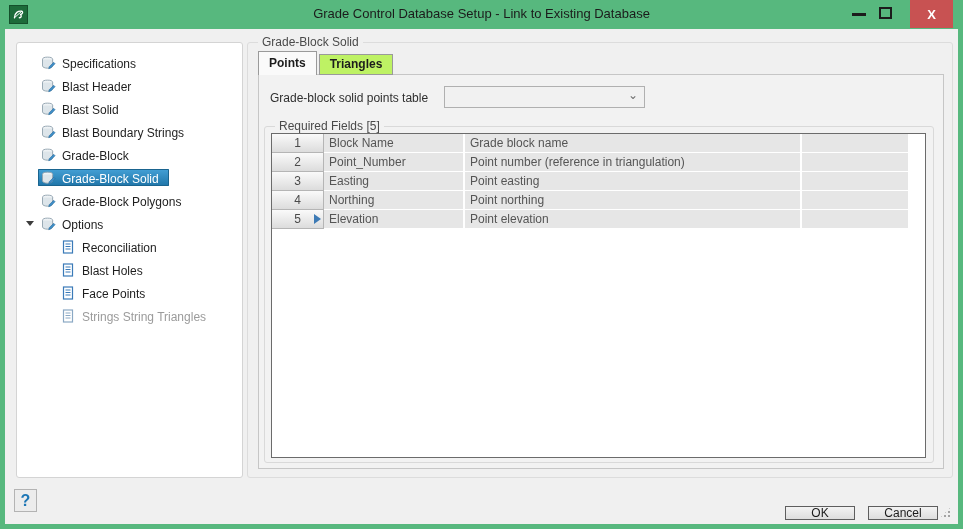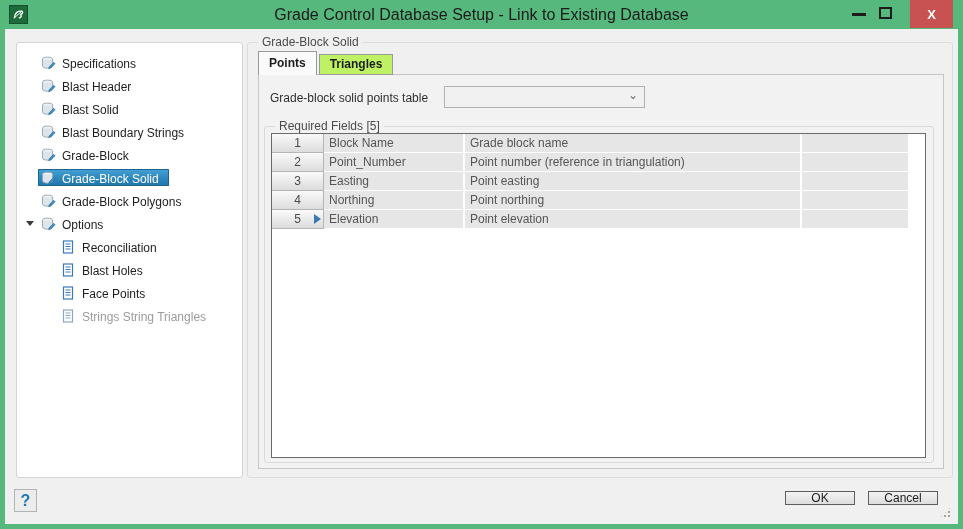--- a/index.html
+++ b/index.html
@@ -13,21 +13,21 @@
 
   
   .titlebar{ position:absolute; left:0; top:0; width:963px; height:29px; }
   .app-icon{
     position:absolute; left:9px; top:5px; width:19px; height:19px;
     background:#1d6b3a; border:1px solid #14502b;
     display:flex; align-items:center; justify-content:center;
   }
   .title-text{
     position:absolute; left:0; right:0; top:6px; text-align:center;
-    font-size:16px; color:#1b1b1b;
+    font-size:13px; color:#1b1b1b;
   }
   .btn-min{ position:absolute; left:852px; top:13px; width:14px; height:3px; background:#1c1c1c; cursor:pointer; }
   .btn-max{ position:absolute; left:879px; top:7px; width:13px; height:12px; border:2px solid #1c1c1c; background:transparent; cursor:pointer; }
   .btn-close{
     position:absolute; left:910px; top:0; width:43px; height:28px;
     background:#c85252; color:#fff; font-size:13px; font-weight:bold;
     display:flex; align-items:center; justify-content:center; cursor:pointer;
   }
 
   
@@ -134,21 +134,21 @@
   }
 
   
   .help-btn{
     position:absolute; left:9px; top:460px; width:23px; height:23px;
     background:#ececec; border:1px solid #b3b3b3;
     display:flex; align-items:center; justify-content:center;
     font-size:16px; font-weight:bold; color:#1d76b5; cursor:pointer;
   }
   .push{
-    position:absolute; top:462px; width:70px; height:14px;
+    position:absolute; top:477px; width:70px; height:14px;
     background:linear-gradient(#f3f3f3,#dddddd); border:1px solid #5e5e5e;
     font-size:12px; color:#1c1c1c; display:flex; align-items:center; justify-content:center;
     cursor:pointer;
   }
   .btn-ok{ left:780px; }
   .btn-cancel{ left:863px; }
   .grip{
     position:absolute; right:6px; bottom:5px; width:13px; height:13px;
     background-image:radial-gradient(#a3a3a3 1px, transparent 1.4px);
     background-size:4px 4px;

